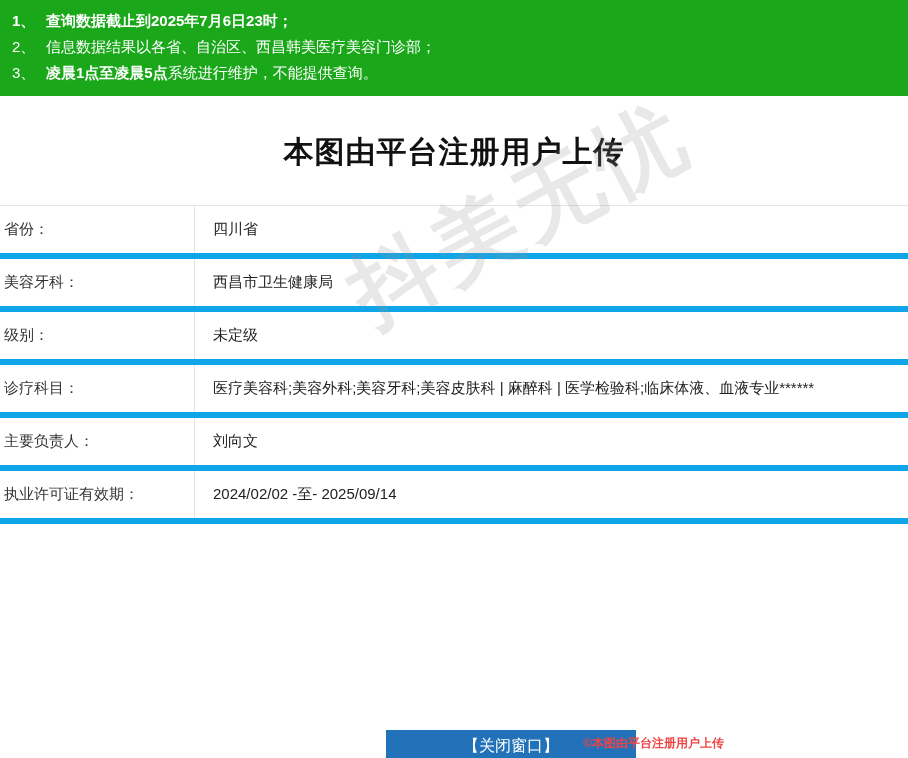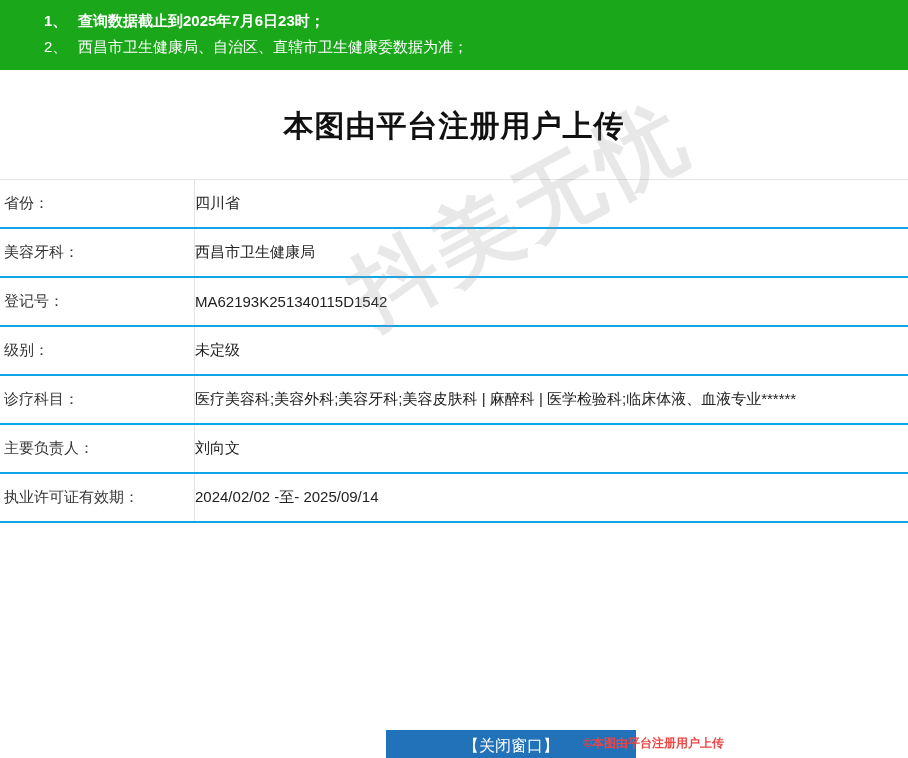--- a/index.html
+++ b/index.html
@@ -20,21 +20,20 @@
   .notice {
     background: #1aa81a;
     color: #ffffff;
     padding: 8px 0 10px 0;
     font-size: 15px;
     line-height: 26px;
   }
   .notice-line {
     padding-left: 46px;
     white-space: nowrap;
-    margin-left: 32px;
   }
   .notice-num {
     display: inline-block;
     width: 34px;
     margin-left: -34px;
   }
   .bold {
     font-weight: bold;
   }
 
@@ -49,34 +48,35 @@
   }
 
   
   .info-table {
     width: 908px;
     border-collapse: collapse;
     font-size: 15px;
   }
   .info-table tr {
     border-top: 1px solid #e4e4e4;
-    border-bottom: 2px solid #0ea5e9;
+    border-bottom: 6px solid #0ea5e9;
   }
   .info-table td {
     padding: 14px 0 14px 0;
     vertical-align: middle;
     background: transparent;
   }
   .info-table td.label {
     width: 190px;
     padding-left: 4px;
     color: #333;
     border-right: 1px solid #e4e4e4;
   }
   .info-table td.value {
+    padding-left: 18px;
     color: #222;
     word-break: break-all;
   }
 
   
   .watermark {
     position: absolute;
     left: 330px;
     top: 250px;
     font-size: 86px;
@@ -123,39 +123,38 @@
   }
 </style>
 </head>
 <body>
 
 <div class="notice">
   <div class="notice-line">
     <span class="notice-num bold">1、</span><span class="bold">查询数据截止到</span><span class="bold">2025年7月6日23时</span><span class="bold">；</span>
   </div>
   <div class="notice-line">
-    <span class="notice-num">2、</span><span>西昌市卫生健康局、自治区、直辖市卫生健康委数据为准；</span>
+    <span class="notice-num">2、</span><span>信息数据结果以各省、自治区、西昌韩美医疗美容门诊部；</span>
+  </div>
+  <div class="notice-line">
+    <span class="notice-num">3、</span><span class="bold">凌晨1点至凌晨5点</span><span>系统进行维护，不能提供查询。</span>
   </div>
 </div>
 
 <div class="title">本图由平台注册用户上传</div>
 
 <table class="info-table">
   <tbody>
     <tr>
       <td class="label">省份：</td>
       <td class="value">四川省</td>
     </tr>
     <tr>
       <td class="label">美容牙科：</td>
       <td class="value">西昌市卫生健康局</td>
-    </tr>
-    <tr>
-      <td class="label">登记号：</td>
-      <td class="value">MA62193K251340115D1542</td>
     </tr>
     <tr>
       <td class="label">级别：</td>
       <td class="value">未定级</td>
     </tr>
     <tr>
       <td class="label">诊疗科目：</td>
       <td class="value">医疗美容科;美容外科;美容牙科;美容皮肤科 | 麻醉科 | 医学检验科;临床体液、血液专业******</td>
     </tr>
     <tr>

